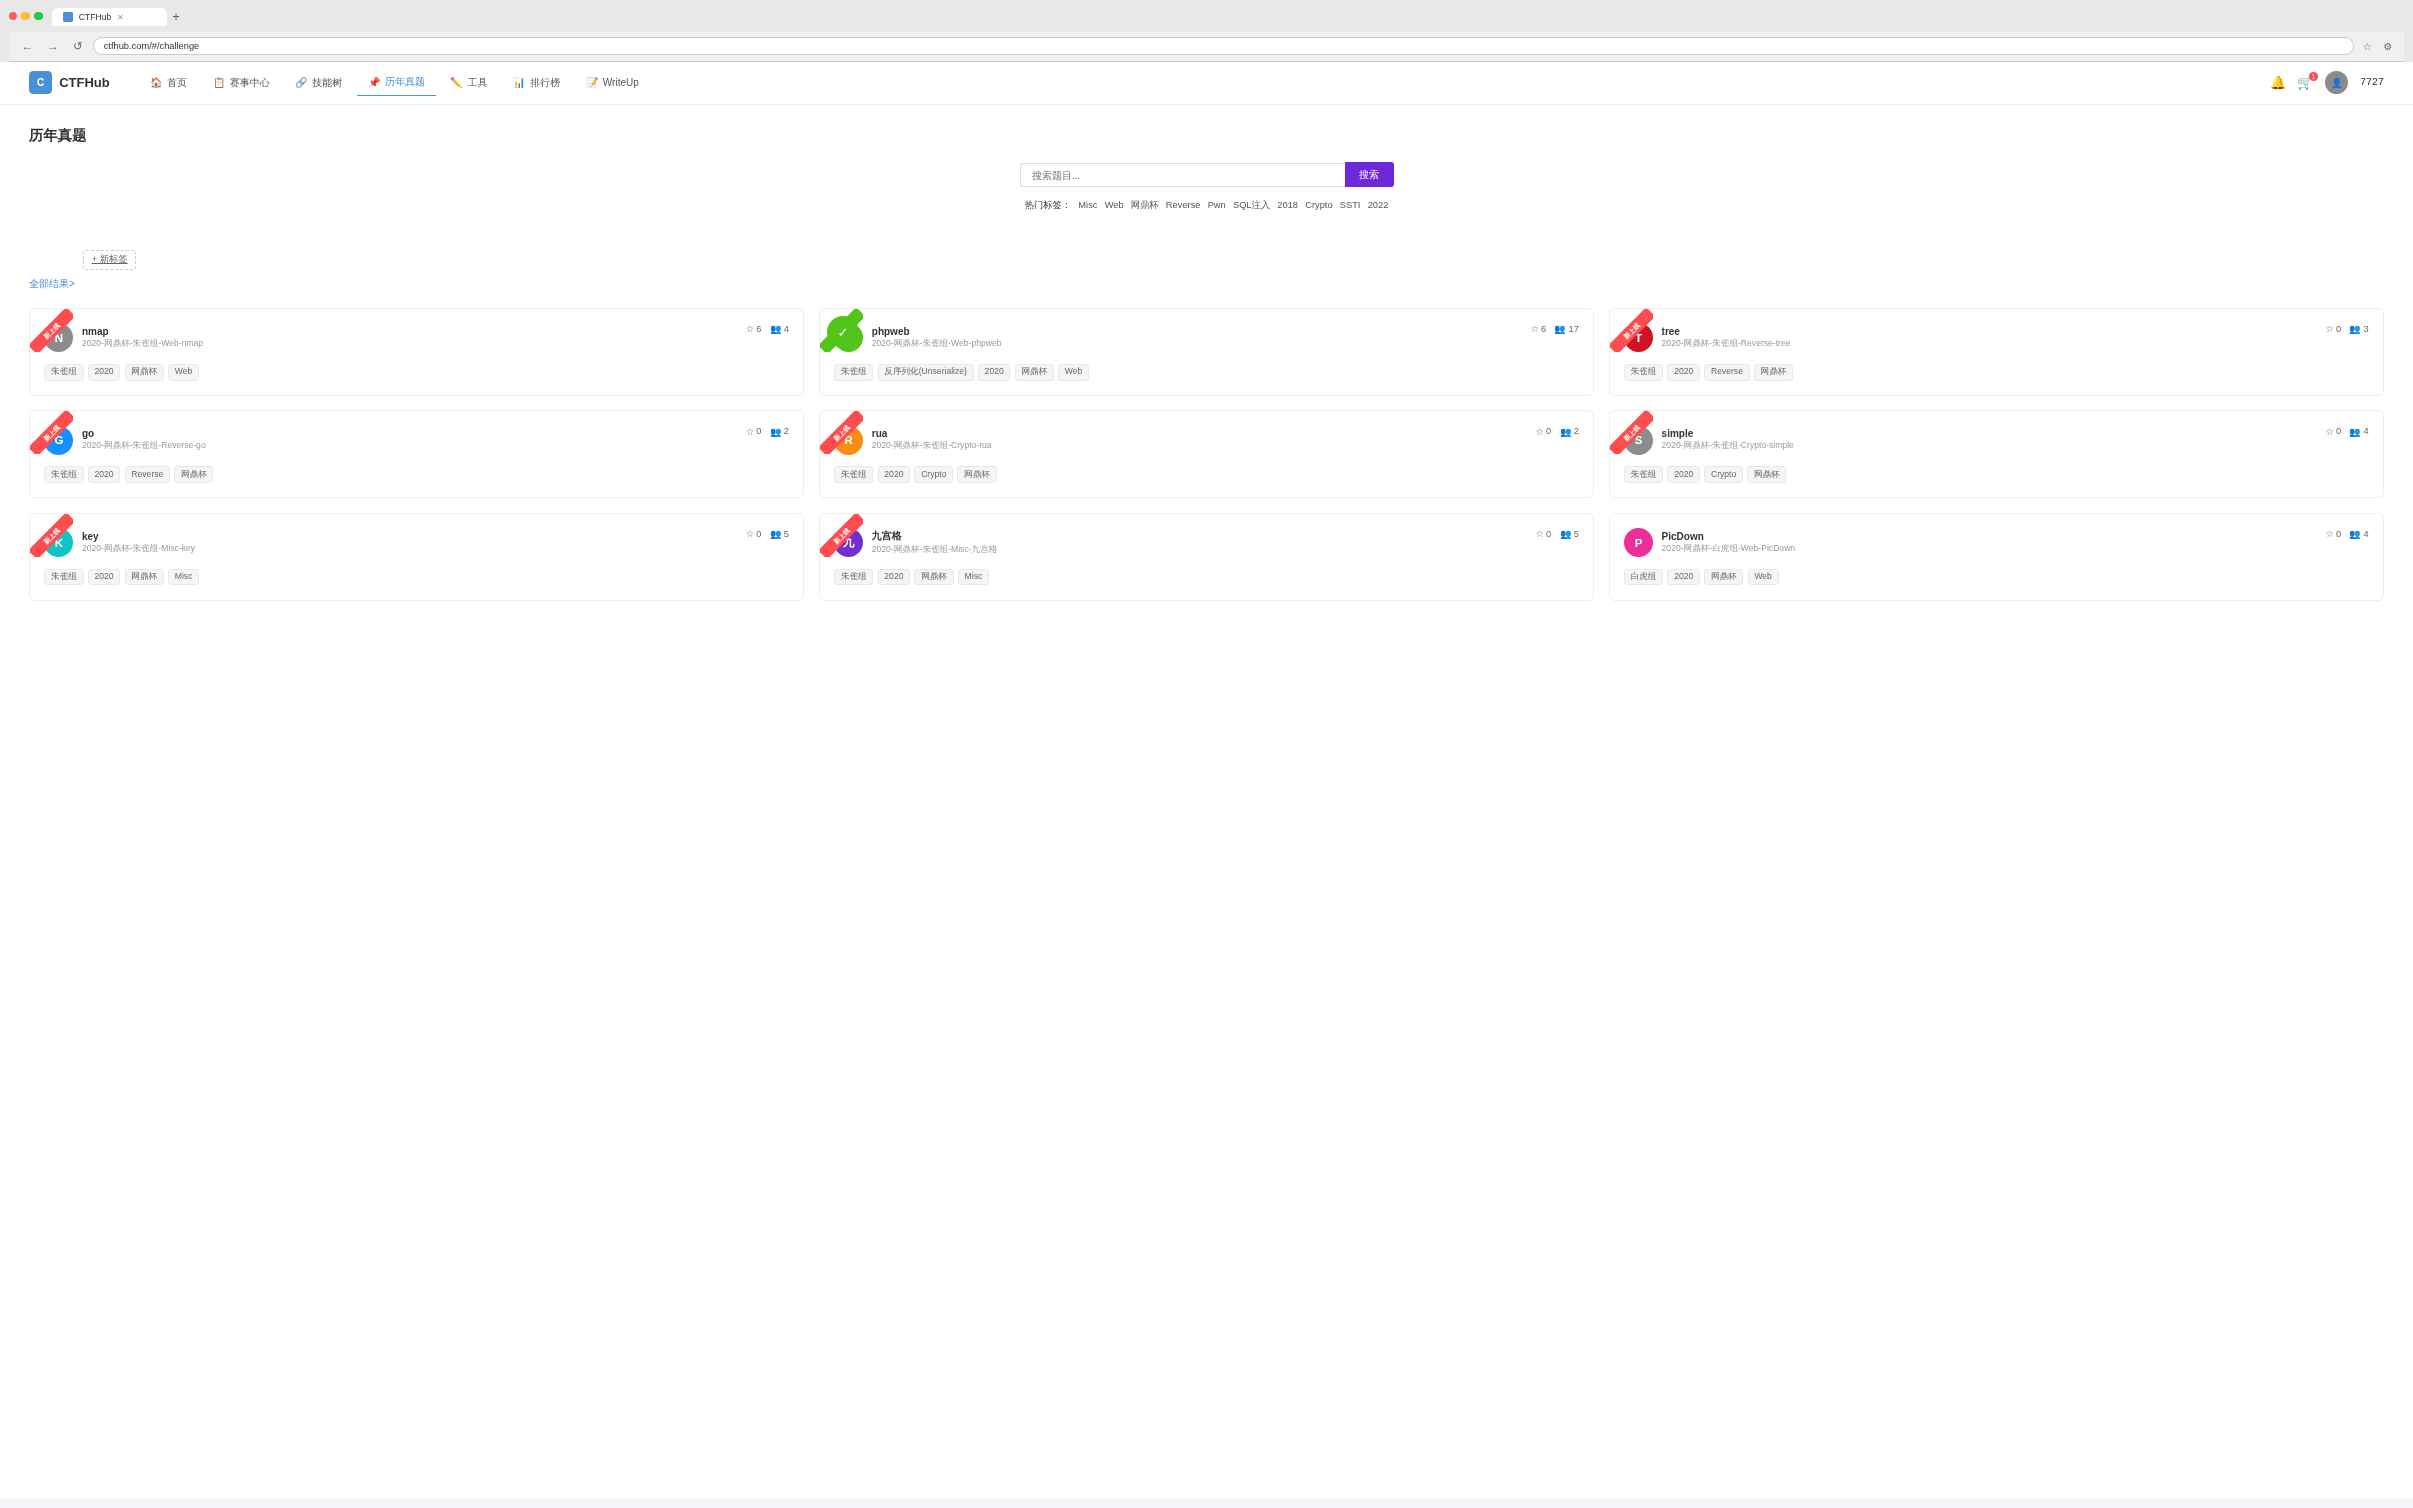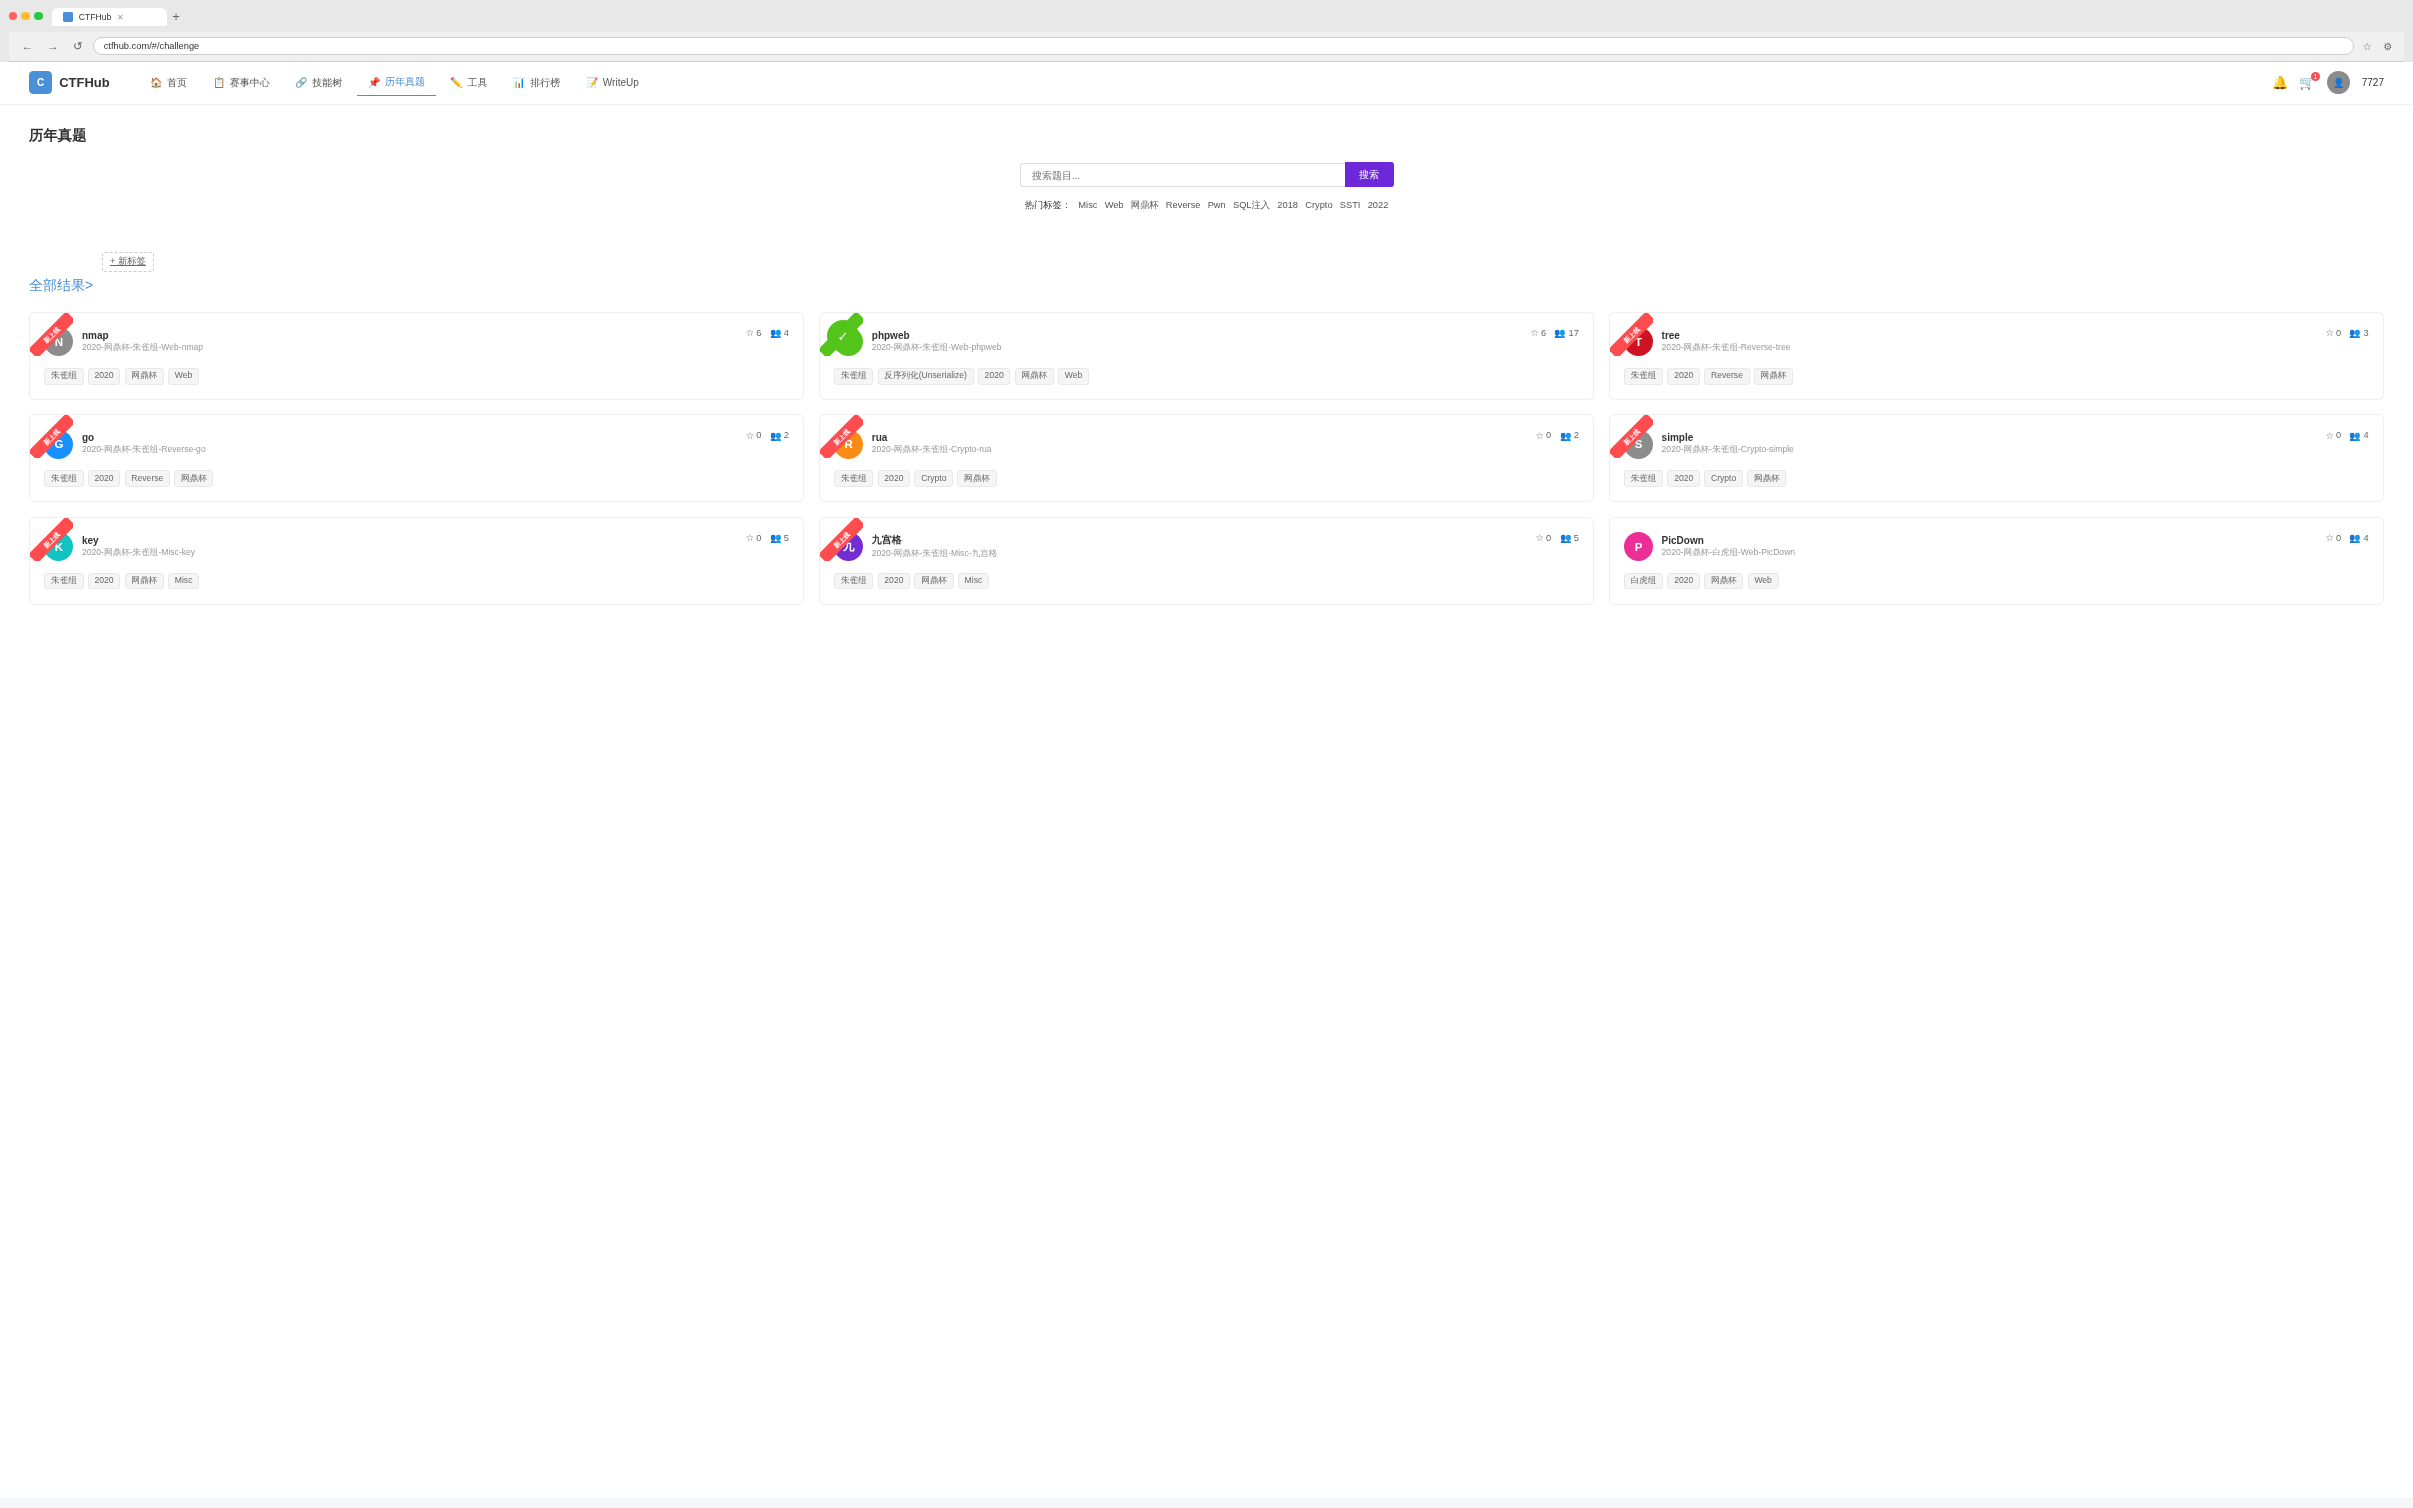--- a/index.html
+++ b/index.html
@@ -35,37 +35,37 @@
     .logo-icon { width: 23px; height: 23px; background: #4a90d9; border-radius: 4.3px; display: flex; align-items: center; justify-content: center; color: white; font-weight: bold; font-size: 10px; }
     .nav-menu { display: flex; gap: 2.9px; flex: 1; }
     .nav-item { padding: 5.7px 11.5px; border-radius: 4.3px; color: #555; cursor: pointer; font-size: 10px; display: flex; align-items: center; gap: 4.3px; text-decoration: none; }
     .nav-item.active { color: #4a90d9; border-bottom: 1.4px solid #4a90d9; border-radius: 0; }
     .nav-icon { font-size: 10px; color: #888; }
     .nav-right { display: flex; align-items: center; gap: 11.5px; margin-left: auto; }
     .nav-bell { font-size: 13px; color: #666; cursor: pointer; }
     .nav-cart { position: relative; font-size: 13px; color: #666; cursor: pointer; }
     .cart-badge { position: absolute; top: -2.9px; right: -4.3px; background: #ff4d4f; color: white; font-size: 6.5px; border-radius: 5.7px; padding: 0.7px 2.9px; }
     .avatar { width: 23px; height: 23px; border-radius: 50%; background: #8b8b8b; display: flex; align-items: center; justify-content: center; color: white; font-size: 9.3px; }
-    .username { font-size: 10px; color: #333; }
+    .username { font-size: 10px; color: #333; font-family: Liberation Mono, monospace; }
 
     
     .page-content { padding: 21.5px 29px; }
     .page-title { font-size: 14.4px; font-weight: 600; color: #333; margin-bottom: 17px; }
 
     
     .search-section { display: flex; flex-direction: column; align-items: center; gap: 11.5px; margin-bottom: 17px; }
     .search-bar { display: flex; gap: 0; width: 374px; align-items: flex-end; }
     .search-input { flex: 1; border: 0.7px solid #ddd; border-right: none; border-radius: 2.9px 0 0 2.9px; padding: 5.7px 11.5px; font-size: 10px; color: #999; outline: none; }
     .search-btn { background: #6d28d9; color: white; border: none; border-radius: 0 2.9px 2.9px 0; padding: 5.7px 14.4px; font-size: 10px; cursor: pointer; }
     .hot-tags { display: flex; align-items: center; gap: 7.2px; font-size: 9.3px; }
     .tag-link { color: #555; cursor: pointer; text-decoration: none; }
 
     
     .filter-bar { display: flex; align-items: center; gap: 8.6px; margin-bottom: 17px; }
-    .all-results { color: #4a90d9; font-size: 14px; cursor: pointer; margin-top: 48px; }
+    .all-results { color: #4a90d9; font-size: 10px; cursor: pointer; margin-top: 48px; }
     .add-tag-btn { border: 0.7px dashed #ccc; background: transparent; border-radius: 2.9px; padding: 2.2px 7.2px; font-size: 9.3px; color: #666; cursor: pointer; display: flex; align-items: center; gap: 2.9px; text-decoration: underline; }
 
     
     .cards-grid { display: grid; grid-template-columns: repeat(3, 1fr); gap: 14.4px; }
 
     .card { background: #fff; border: 0.7px solid #eee; border-radius: 5.7px; padding: 14.4px; position: relative; overflow: hidden; }
 
     
     .ribbon { position: absolute; top: 0; left: 0; width: 43px; height: 43px; overflow: hidden; }
     .ribbon-inner { position: absolute; background: #ff4d4f; color: white; font-size: 6.5px; font-weight: bold; padding: 2.2px 0; text-align: center; width: 54px; transform: rotate(-45deg) translate(-14.4px, 7.2px); top: 0; left: 0; line-height: 1.4; }

